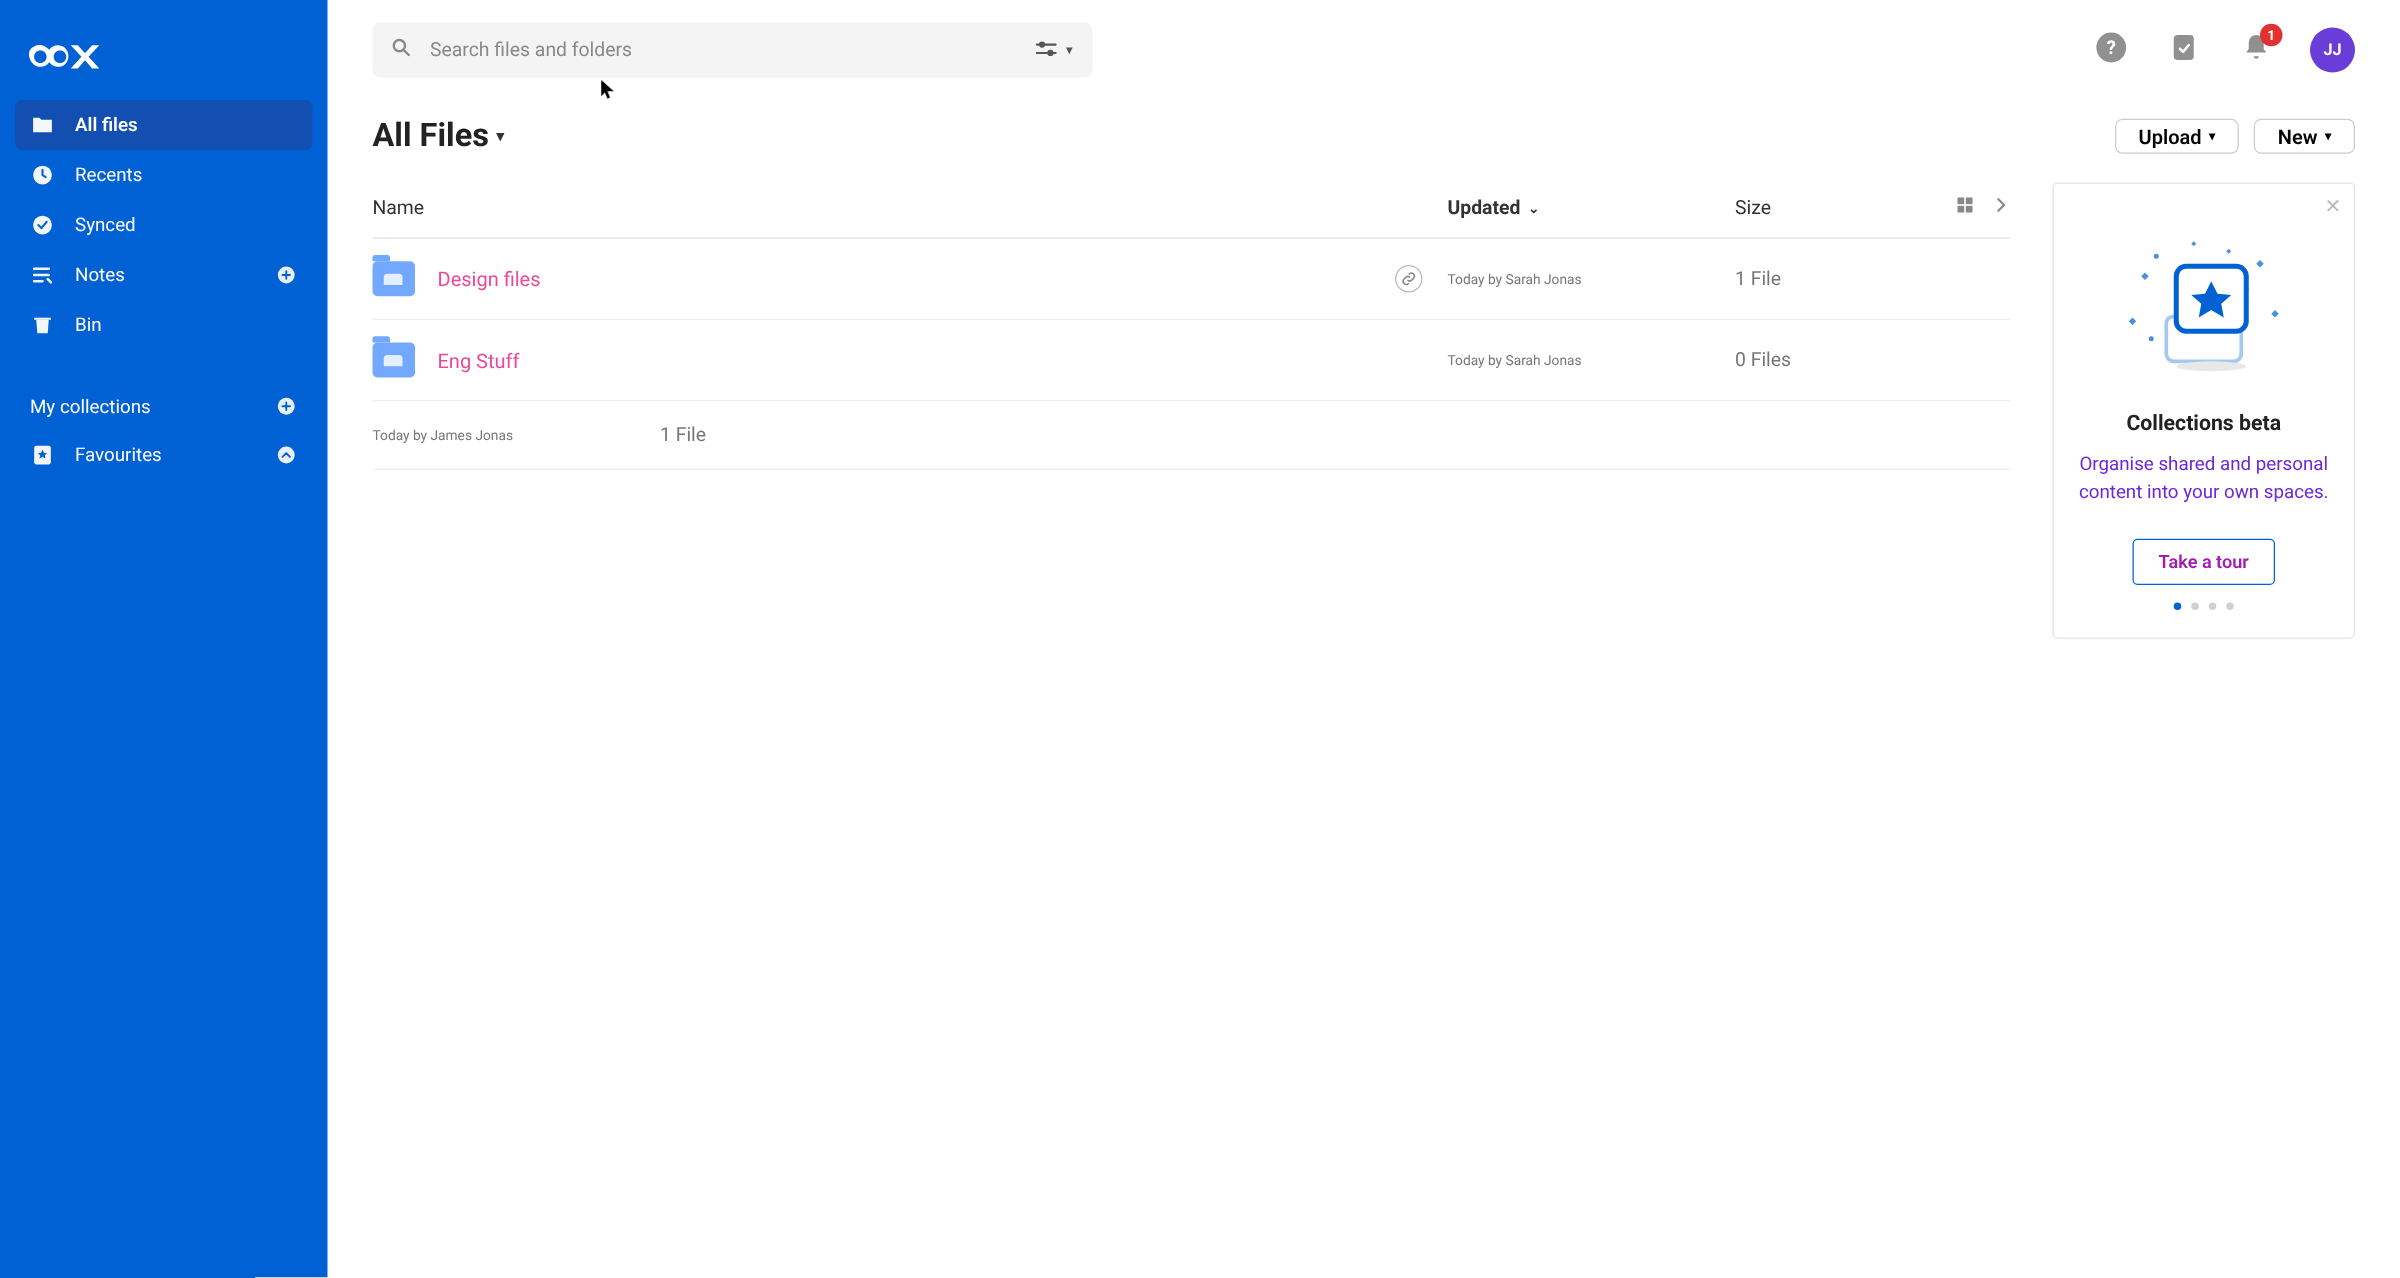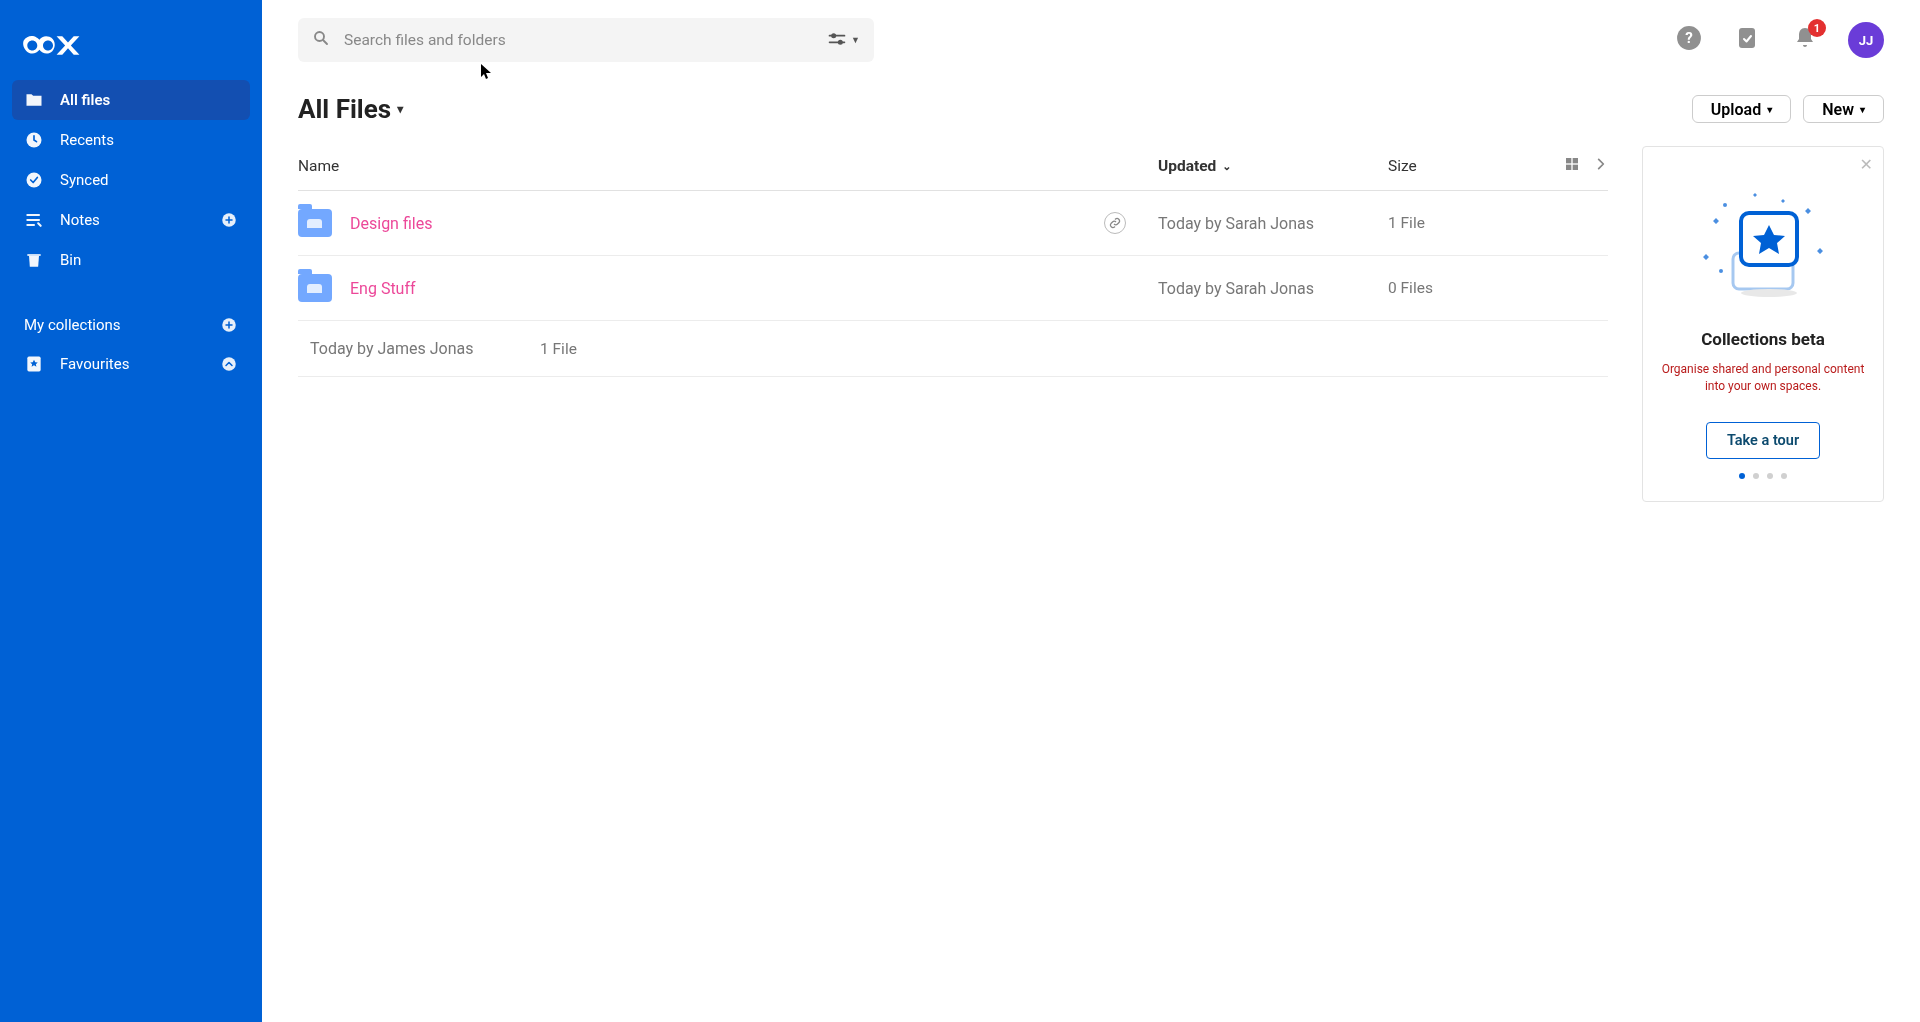--- a/index.html
+++ b/index.html
@@ -47,30 +47,30 @@
     .row { display:flex; align-items:center; padding:18px 0; border-bottom:1px solid #ececec; }
     .cell-name { flex:1; display:flex; align-items:center; gap:18px; font-size:16px; color:#ec4899;text-align:right; }
     .folder-icon { width:34px; height:28px; border-radius:4px; position:relative; }
     .folder-icon::before { content:""; position:absolute; top:-5px; left:0; width:14px; height:5px; border-radius:2px 2px 0 0; background:inherit; }
     .folder-icon.shared { background:#73a8ff; }
     .folder-icon.shared::before { background:#73a8ff; }
     .folder-icon.shared::after { content:""; position:absolute; left:9px; top:10px; width:15px; height:9px; background:#fff; border-radius:3px 3px 0 0; opacity:0.8; }
     .folder-icon.personal { background:#ffd54f; }
     .folder-icon.personal::before { background:#ffd54f; }
     .link-ic { width:22px; height:22px; border-radius:50%; border:1px solid #bbb; display:flex; align-items:center; justify-content:center; color:#888; margin-right:20px; }
-    .cell-updated { width:230px; color:#777; font-size:16px;margin-left:12px; }
+    .cell-updated { width:230px; color:#777; font-size:11px; }
     .cell-size { width:220px; color:#777; font-size:15.5px; }
 
     
     .promo { width:242px; border:1px solid #e3e3e3; border-radius:4px; padding:24px 18px 22px 18px; text-align:center; position:relative; }
     .promo-close { position:absolute; top:8px; right:10px; color:#bbb; cursor:pointer; font-size:16px; }
     .promo-illus { height:140px; display:flex; align-items:center; justify-content:center; margin-bottom:18px; }
     .promo h3 { font-size:17px; font-weight:700; margin-bottom:12px; color:#222; }
-    .promo p { font-size:12px; color:#b91c1c; line-height:1.45; margin-bottom:26px; }
-    .promo-btn { display:inline-block; padding:9px 20px; border:1px solid #0061d5; color:#0c4a6e; border-radius:4px; font-size:14.5px; font-weight:600; cursor:pointer; }
+    .promo p { font-size:15px; color:#6d28d9; line-height:1.45; margin-bottom:26px; }
+    .promo-btn { display:inline-block; padding:9px 20px; border:1px solid #0061d5; color:#a21caf; border-radius:4px; font-size:14.5px; font-weight:600; cursor:pointer; }
     .dots { display:flex; gap:8px; justify-content:center; margin-top:14px; }
     .dot { width:6px; height:6px; border-radius:50%; background:#d0d0d0; }
     .dot.active { background:#0061d5; }
 
     .cur { position:fixed; width:12px; height:16px; pointer-events:none; }
   </style>
 </head>
 <body>
 
 <aside class="sidebar">

